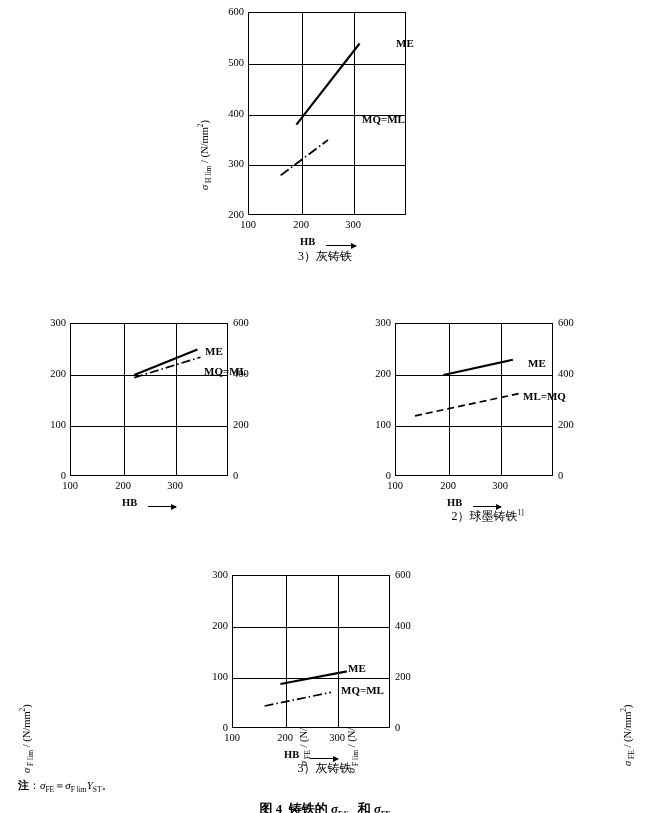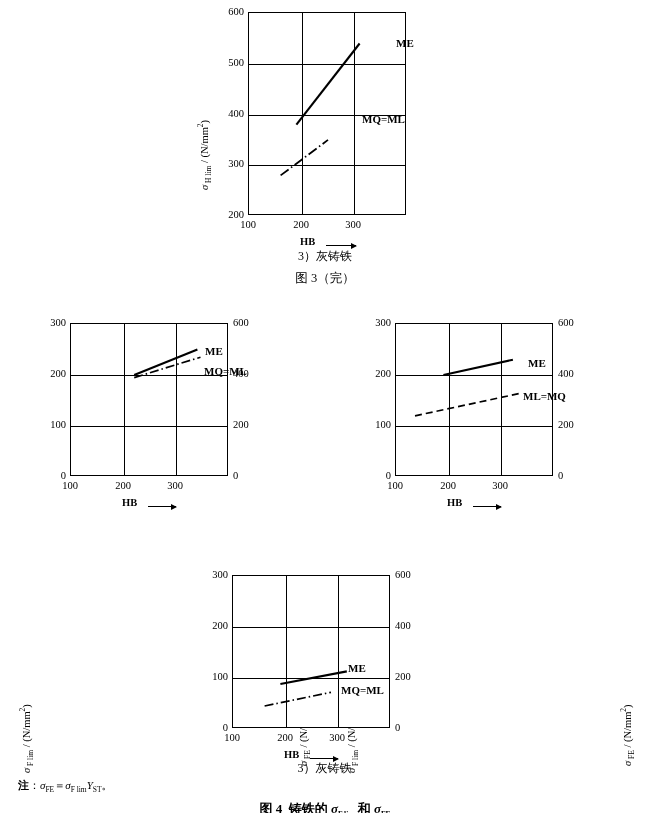--- a/index.html
+++ b/index.html
@@ -58,21 +58,20 @@
   <div class="tick-label" style="left:286px;top:219px;width:30px;">200</div>
   <div class="tick-label" style="left:338px;top:219px;width:30px;">300</div>
 
   <div class="axis-title" style="left:300px;top:236px;font-weight:bold;">HB</div>
   <div class="xarrow" style="left:326px;top:245px;width:30px;"></div>
 
   <div class="series-label" style="left:396px;top:37px;">ME</div>
   <div class="series-label" style="left:362px;top:113px;">MQ=ML</div>
 
   <div class="caption" style="left:0;top:248px;">3）灰铸铁</div>
-  <div class="caption" style="left:0;top:270px;font-size:12.5px;">图 3（完）</div>
 </div>
 
 <div class="chart-wrap" style="left:0;top:318px;width:325px;height:210px;">
 
   <div class="vert-title" style="left:18px;top:455px;">
     <span style="font-style:italic;">σ</span><sub> F lim</sub> / (N/mm<sup>2</sup>)
   </div>
   <div class="vert-title" style="left:295px;top:448px;">
     <span style="font-style:italic;">σ</span><sub> FE</sub> / (N/mm<sup>2</sup>)
   </div>
@@ -149,20 +148,21 @@
   <div class="tick-label" style="left:55px;top:162px;width:30px;">100</div>
   <div class="tick-label" style="left:108px;top:162px;width:30px;">200</div>
   <div class="tick-label" style="left:160px;top:162px;width:30px;">300</div>
 
   <div class="axis-title" style="left:122px;top:179px;font-weight:bold;">HB</div>
   <div class="xarrow" style="left:148px;top:188px;width:28px;"></div>
 
   <div class="series-label" style="left:203px;top:39px;">ME</div>
   <div class="series-label" style="left:198px;top:72px;">ML=MQ</div>
 
+  <div class="caption" style="left:0;top:190px;">2）球墨铸铁<sup>1]</sup></div>
 </div>
 
 <div class="chart-wrap" style="left:162px;top:570px;width:325px;height:210px;">
 
   <div class="plot" style="left:70px;top:5px;width:158px;height:153px;">
     <div class="gl v" style="left:52.6px;"></div>
     <div class="gl v" style="left:105.3px;"></div>
     <div class="gl h" style="top:51px;"></div>
     <div class="gl h" style="top:102px;"></div>
 

